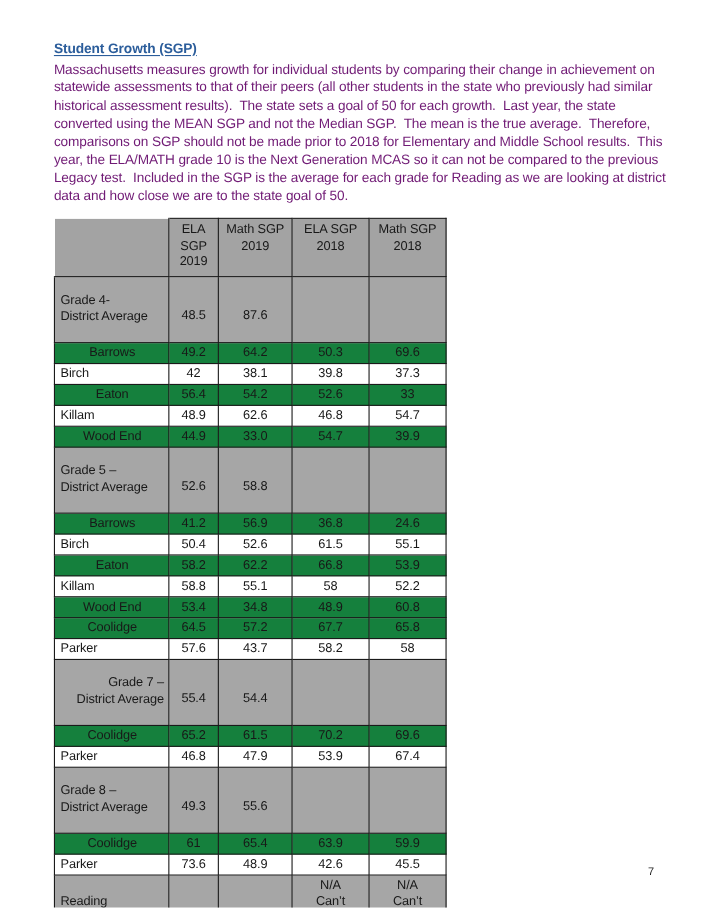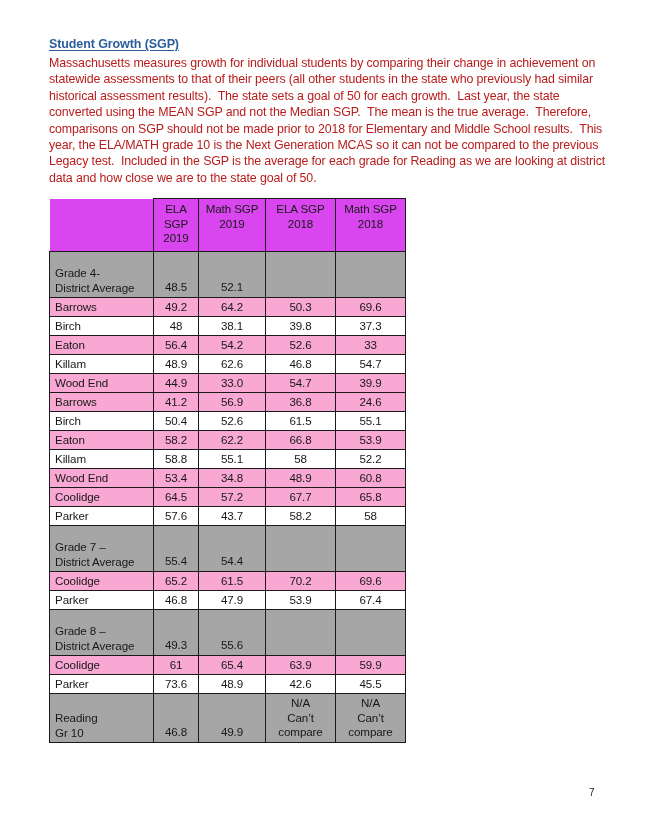--- a/index.html
+++ b/index.html
@@ -34,21 +34,21 @@
     white-space: nowrap;
     font-weight: bold;
   }
   .body-text {
     position: absolute;
     left: 49px;
     top: 55px;
     width: 560px;
     font-size: 12.4px;
     line-height: 16.4px;
-    color: #b91c1c;
+    color: #701a75;
     text-align: left;
     letter-spacing: -0.12px;
     white-space: pre-wrap;
   }
 
   
   .sgp-table {
     position: absolute;
     left: 49px;
     top: 198px;
@@ -69,36 +69,36 @@
   col.c-name   { width: 104px; }
   col.c-ela19  { width: 45px; }
   col.c-math19 { width: 67px; }
   col.c-ela18  { width: 70px; }
   col.c-math18 { width: 70px; }
 
   .hdr td {
     vertical-align: top;
     padding-top: 3px;
     height: 49px;
-    background: #d946ef;
+    background: #a3a3a3;
   }
   .hdr td.blank { border-left: none; border-top: none; }
 
   td.name {
     text-align: left;
     padding-left: 5px;
   }
   tr.row-white td { background: #ffffff; }
-  tr.row-light td { background: #f9a8d4; }
+  tr.row-light td { background: #15803d; text-align: center; }
   tr.row-gray  td { background: #a6a6a6; }
 
   tr.grade-head td {
     height: 43px;
     vertical-align: bottom;
-    padding-bottom: 2px;
+    padding-bottom: 16px;
   }
   tr.grade-head td.name { line-height: 14.4px; }
   tr.data td { height: 18px; vertical-align: middle; }
   tr.reading td { height: 46px; vertical-align: bottom; padding-bottom: 2px; }
   tr.reading td.name { line-height: 15px; }
   tr.reading td.multi { line-height: 14.6px; vertical-align: bottom; }
   .bold { font-weight: bold; }
 
   .page-number {
     position: absolute;
@@ -137,34 +137,34 @@
 2018</td>
         <td style="white-space:pre-line">Math SGP
 2018</td>
       </tr>
     </thead>
     <tbody id="table-body">
         <tr class="row-gray grade-head">
           <td class="name" style="white-space: pre-line;">Grade 4-
 District Average</td>
           <td>48.5</td>
-          <td>52.1</td>
+          <td>87.6</td>
           <td></td>
           <td></td>
         </tr>
         <tr class="row-light data">
           <td class="name" style="white-space: pre-line;">Barrows</td>
           <td>49.2</td>
           <td>64.2</td>
           <td>50.3</td>
           <td>69.6</td>
         </tr>
         <tr class="row-white data">
           <td class="name" style="white-space: pre-line;">Birch</td>
-          <td>48</td>
+          <td>42</td>
           <td>38.1</td>
           <td>39.8</td>
           <td>37.3</td>
         </tr>
         <tr class="row-light data">
           <td class="name" style="white-space: pre-line;">Eaton</td>
           <td>56.4</td>
           <td>54.2</td>
           <td>52.6</td>
           <td>33</td>
@@ -176,20 +176,28 @@
           <td>46.8</td>
           <td>54.7</td>
         </tr>
         <tr class="row-light data">
           <td class="name" style="white-space: pre-line;">Wood End</td>
           <td>44.9</td>
           <td>33.0</td>
           <td>54.7</td>
           <td>39.9</td>
         </tr>
+        <tr class="row-gray grade-head">
+          <td class="name" style="white-space: pre-line;">Grade 5 –
+District Average</td>
+          <td>52.6</td>
+          <td>58.8</td>
+          <td></td>
+          <td></td>
+        </tr>
         <tr class="row-light data">
           <td class="name" style="white-space: pre-line;">Barrows</td>
           <td class="bold">41.2</td>
           <td class="bold">56.9</td>
           <td>36.8</td>
           <td>24.6</td>
         </tr>
         <tr class="row-white data">
           <td class="name" style="white-space: pre-line;">Birch</td>
           <td>50.4</td>
@@ -226,21 +234,21 @@
           <td>65.8</td>
         </tr>
         <tr class="row-white data">
           <td class="name" style="white-space: pre-line;">Parker</td>
           <td>57.6</td>
           <td>43.7</td>
           <td>58.2</td>
           <td>58</td>
         </tr>
         <tr class="row-gray grade-head">
-          <td class="name" style="white-space: pre-line;">Grade 7 –
+          <td class="name" style="white-space: pre-line; text-align: right;">Grade 7 –
 District Average</td>
           <td>55.4</td>
           <td>54.4</td>
           <td></td>
           <td></td>
         </tr>
         <tr class="row-light data">
           <td class="name" style="white-space: pre-line;">Coolidge</td>
           <td>65.2</td>
           <td>61.5</td>

